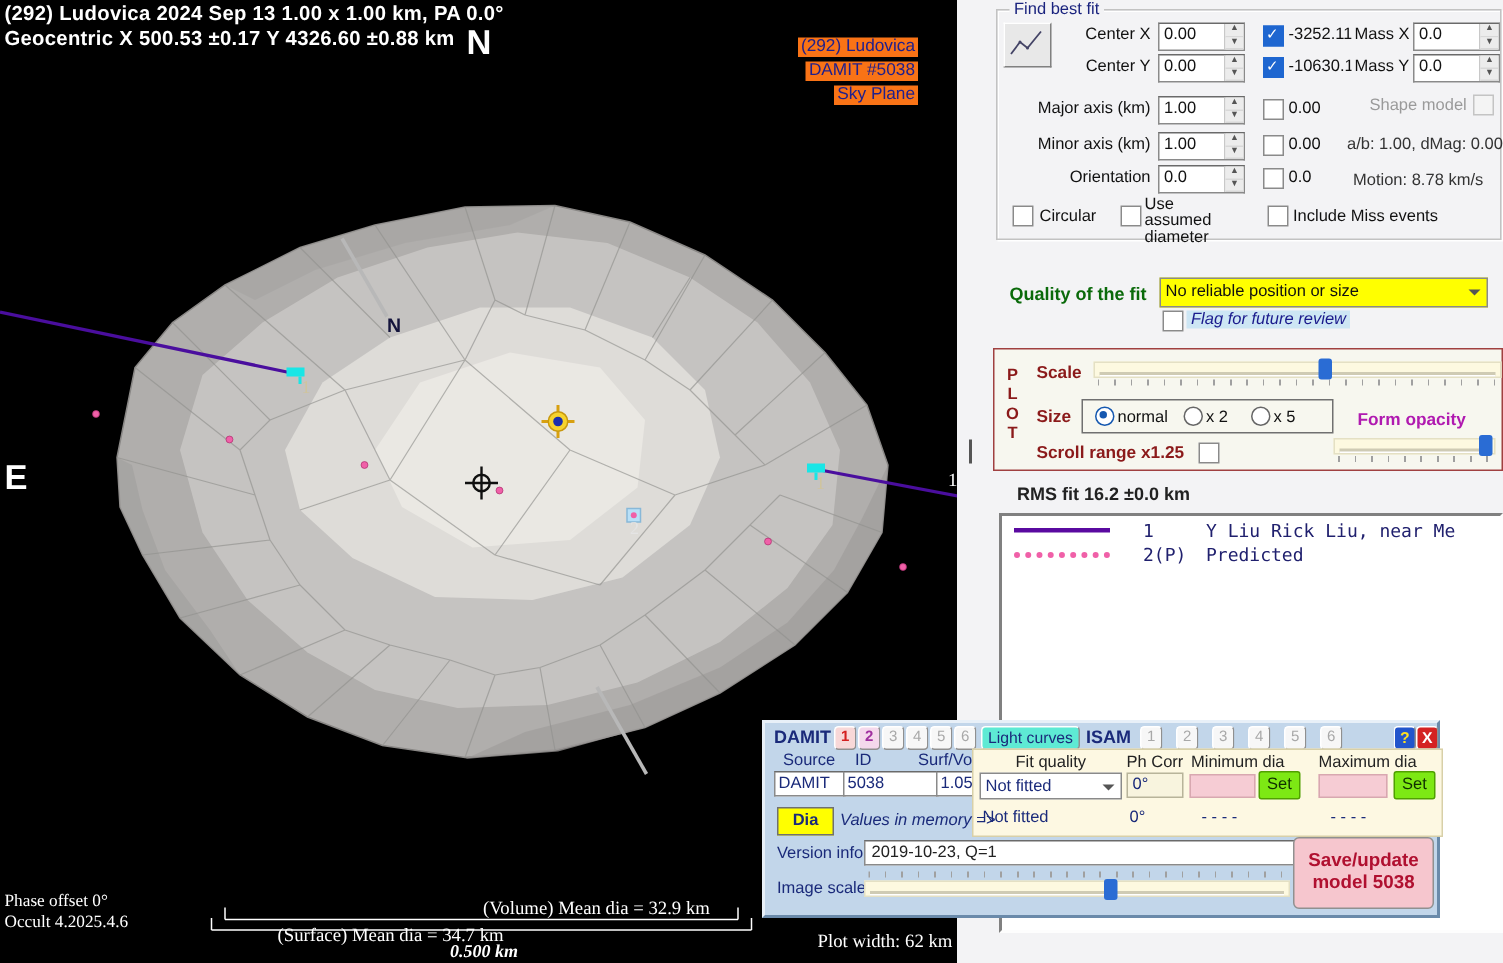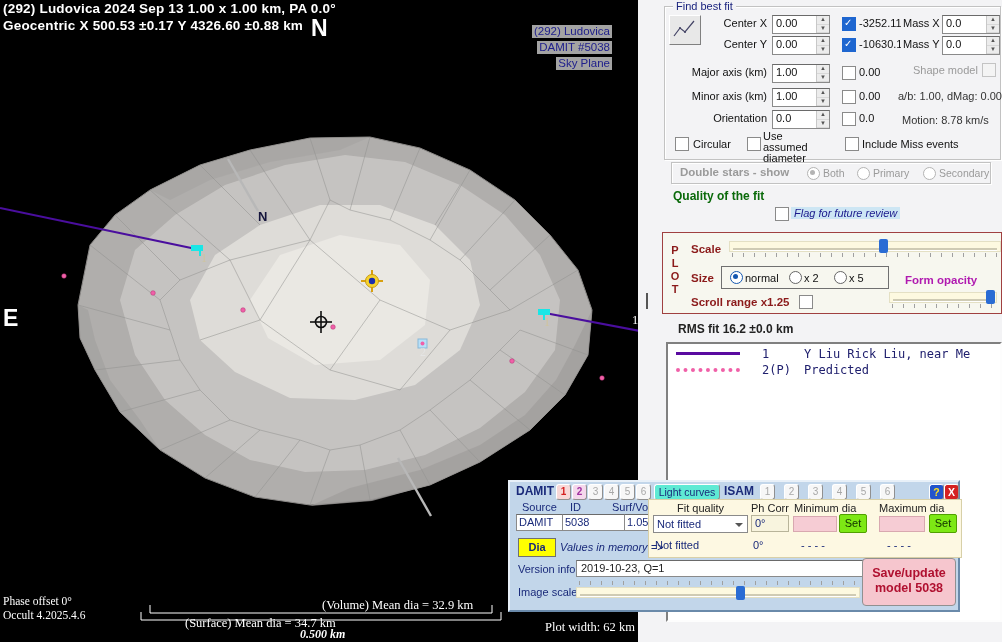--- a/index.html
+++ b/index.html
@@ -4,21 +4,21 @@
 <style>
   html,body{margin:0;padding:0;background:#000;}
   #app{position:relative;width:1002px;height:642px;overflow:hidden;
        font-family:"Liberation Sans",sans-serif;font-size:11px;color:#111;}
   
   #sky{position:absolute;left:0;top:0;width:638px;height:642px;background:#000;}
   #sky .ov{position:absolute;white-space:nowrap;}
   .skytitle{color:#fff;font-weight:bold;font-size:13.5px;letter-spacing:.2px;}
   .serif{font-family:"Liberation Serif",serif;color:#fff;font-size:12.5px;}
   .chipcol{display:flex;flex-direction:column;align-items:flex-end;gap:3px;}
-  .chip{background:#a3a3a3;color:#20208c;font-size:11.5px;padding:0 2px;line-height:13px;}
+  .chip{background:#f97316;color:#20208c;font-size:11.5px;padding:0 2px;line-height:13px;}
   
   #rp{position:absolute;left:638px;top:0;width:364px;height:642px;background:#f3f3f5;}
   #rp .lbl{position:absolute;white-space:nowrap;}
   .grp{position:absolute;border:1px solid #c2c2c2;
        box-shadow:1px 1px 0 #fff, inset 1px 1px 0 #fff;}
   .grpttl{position:absolute;top:-7px;left:8px;background:#f3f3f5;padding:0 3px;
           color:#1a237e;font-size:11px;}
   .fld,.spin{position:absolute;background:#fff;border:1px solid #8a8a8a;
        border-top-color:#6a6a6a;font-size:11px;}
   .spin{display:flex;height:17px;}
@@ -267,31 +267,23 @@
       <div class="lbl" style="left:237px;top:107px;color:#333;">Motion: 8.78 km/s</div>
 
       <span class="cbx" style="left:10px;top:130px;"></span>
       <div class="lbl" style="left:28px;top:131px;">Circular</div>
       <span class="cbx" style="left:82px;top:130px;"></span>
       <div class="lbl" style="left:98px;top:124px;width:64px;white-space:normal;line-height:11px;">Use assumed diameter</div>
       <span class="cbx" style="left:180px;top:130px;"></span>
       <div class="lbl" style="left:197px;top:131px;">Include Miss events</div>
     </div>
 
-    <div class="grp" style="left:33px;top:162px;width:318px;height:20px;">
-      <div class="lbl" style="left:8px;top:3px;color:#9a9a9a;font-weight:bold;font-size:11.5px;">Double stars - show</div>
-      <span class="rad dis on" style="left:135px;top:4px;"></span>
-      <div class="lbl" style="left:151px;top:4px;color:#9a9a9a;font-size:10.5px;">Both</div>
-      <span class="rad dis" style="left:185px;top:4px;"></span>
-      <div class="lbl" style="left:201px;top:4px;color:#9a9a9a;font-size:10.5px;">Primary</div>
-      <span class="rad dis" style="left:251px;top:4px;"></span>
-      <div class="lbl" style="left:267px;top:4px;color:#9a9a9a;font-size:10.5px;">Secondary</div>
-    </div>
 
     <div class="lbl" style="left:35px;top:189px;color:#0a6a0a;font-weight:bold;font-size:12px;">Quality of the fit</div>
+    <div class="dd" style="left:135px;top:185px;width:198px;height:15px;background:#ffff00;"><span>No reliable position or size</span></div>
     <span class="cbx" style="left:137px;top:207px;"></span>
     <div class="lbl" style="left:153px;top:207px;color:#1a1a8c;font-style:italic;background:#cde6f4;padding:0 3px;">Flag for future review</div>
 
     <div style="position:absolute;left:24px;top:232px;width:338px;height:80px;border:1px solid #a04040;background:#f7f7ef;">
       <div class="darkred" style="position:absolute;left:7px;top:11px;line-height:13px;font-size:11px;text-align:center;width:10px;">
         <div>P</div>
           <div>L</div>
         <div>O</div>
           <div>T</div>
       </div>

